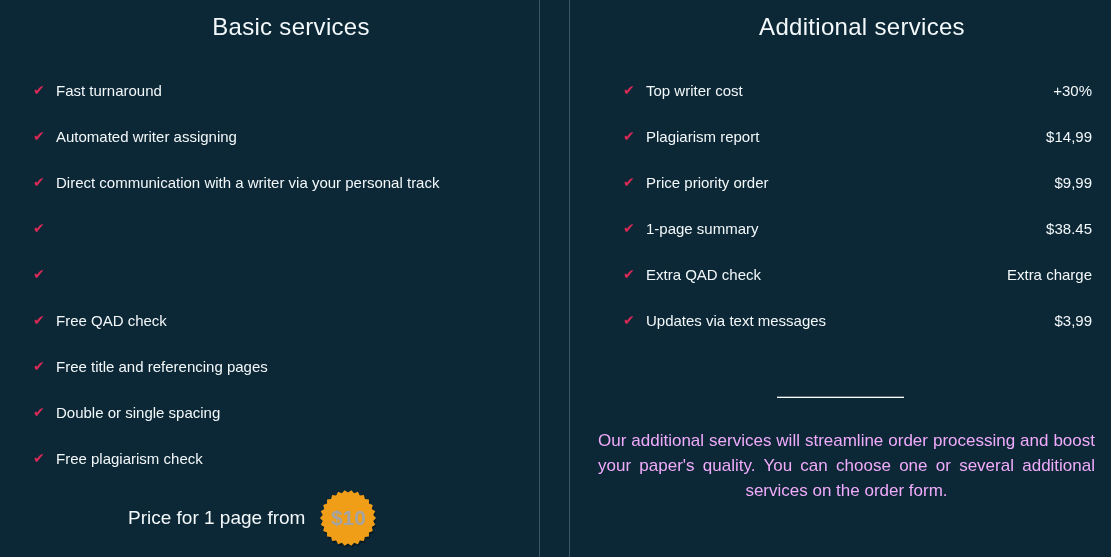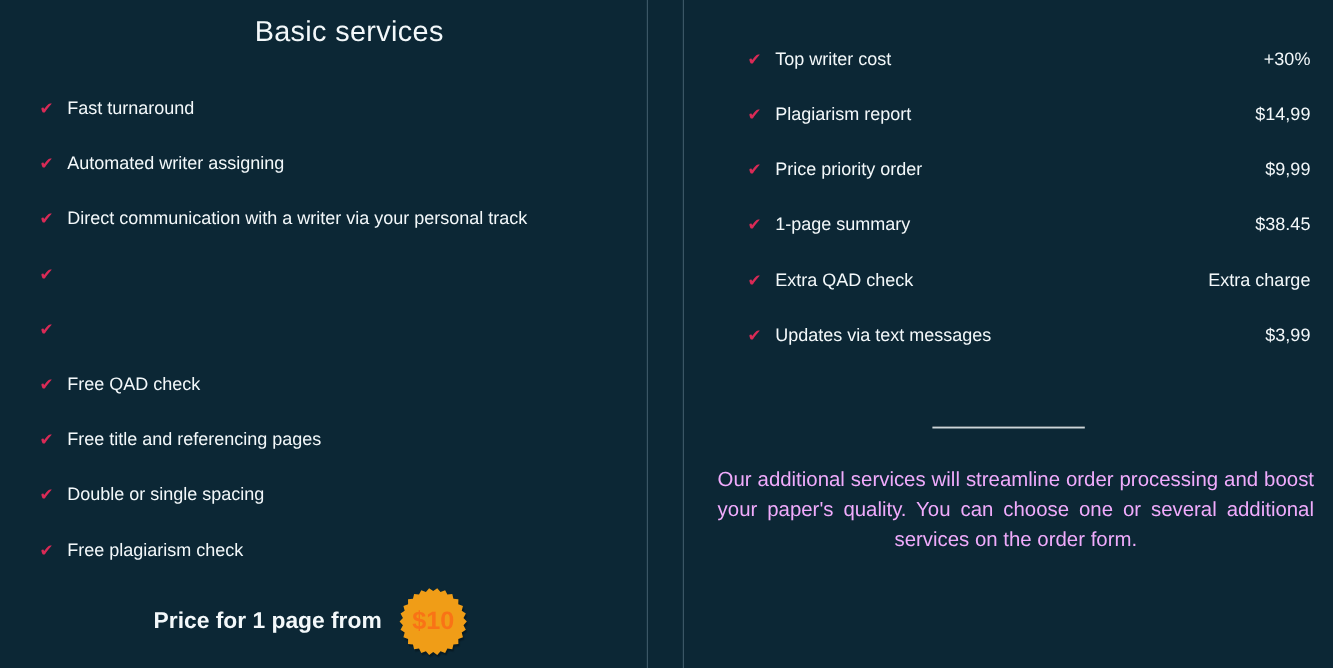--- a/index.html
+++ b/index.html
@@ -57,30 +57,30 @@
     margin:30px 16px 0 28px;
     font-size:17px;line-height:25px;
     text-align:justify;text-align-last:center;
     color:#f0abfc;
   }
   
   .price-line{
     margin-top:8px;padding-left:128px;
     display:flex;align-items:center;height:58px;
   }
-  .price-label{font-size:19px;font-weight:bold;}
+  .price-label{font-size:19px;font-weight:normal;}
   .badge{
     position:relative;width:58px;height:58px;margin-left:14px;
     filter:drop-shadow(1px 2px 0 rgba(0,0,0,.3));
   }
   .badge svg{position:absolute;left:0;top:0;}
   .badge .amount{
     position:absolute;left:0;top:0;right:0;bottom:0;
     display:flex;align-items:center;justify-content:center;
-    font-size:21px;font-weight:bold;color:#f97316;
+    font-size:21px;font-weight:bold;color:#a3a3a3;
   }
 </style>
 </head>
 <body>
 
 <div class="wrap">
 
   <div class="col col-left">
     <div class="col-title">Basic services</div>
 
@@ -126,20 +126,21 @@
       <span class="badge">
         <svg viewBox="-30 -30 60 60" width="58" height="58">
           <polygon id="star-poly" fill="#f09d17" points="29.00,0.00 26.11,3.17 28.16,6.94 24.59,9.33 25.68,13.48 21.64,14.94 21.71,19.23 17.44,19.69 16.47,23.87 12.22,23.29 10.28,27.12 6.29,25.54 3.50,28.79 -0.00,26.30 -3.50,28.79 -6.29,25.54 -10.28,27.12 -12.22,23.29 -16.47,23.87 -17.44,19.69 -21.71,19.23 -21.64,14.94 -25.68,13.48 -24.59,9.33 -28.16,6.94 -26.11,3.17 -29.00,-0.00 -26.11,-3.17 -28.16,-6.94 -24.59,-9.33 -25.68,-13.48 -21.64,-14.94 -21.71,-19.23 -17.44,-19.69 -16.47,-23.87 -12.22,-23.29 -10.28,-27.12 -6.29,-25.54 -3.50,-28.79 -0.00,-26.30 3.50,-28.79 6.29,-25.54 10.28,-27.12 12.22,-23.29 16.47,-23.87 17.44,-19.69 21.71,-19.23 21.64,-14.94 25.68,-13.48 24.59,-9.33 28.16,-6.94 26.11,-3.17"></polygon>
         </svg>
         <span class="amount">$10</span>
       </span>
     </div>
   </div>
 
   <div class="col col-right">
+    <div class="col-title">Additional services</div>
 
     <div class="svc-list">
       <div class="add-row">
         <span class="check">✔</span>
         <span>Top writer cost</span>
         <span class="price">+30%</span>
       </div>
       <div class="add-row">
         <span class="check">✔</span>
         <span>Plagiarism report</span>

